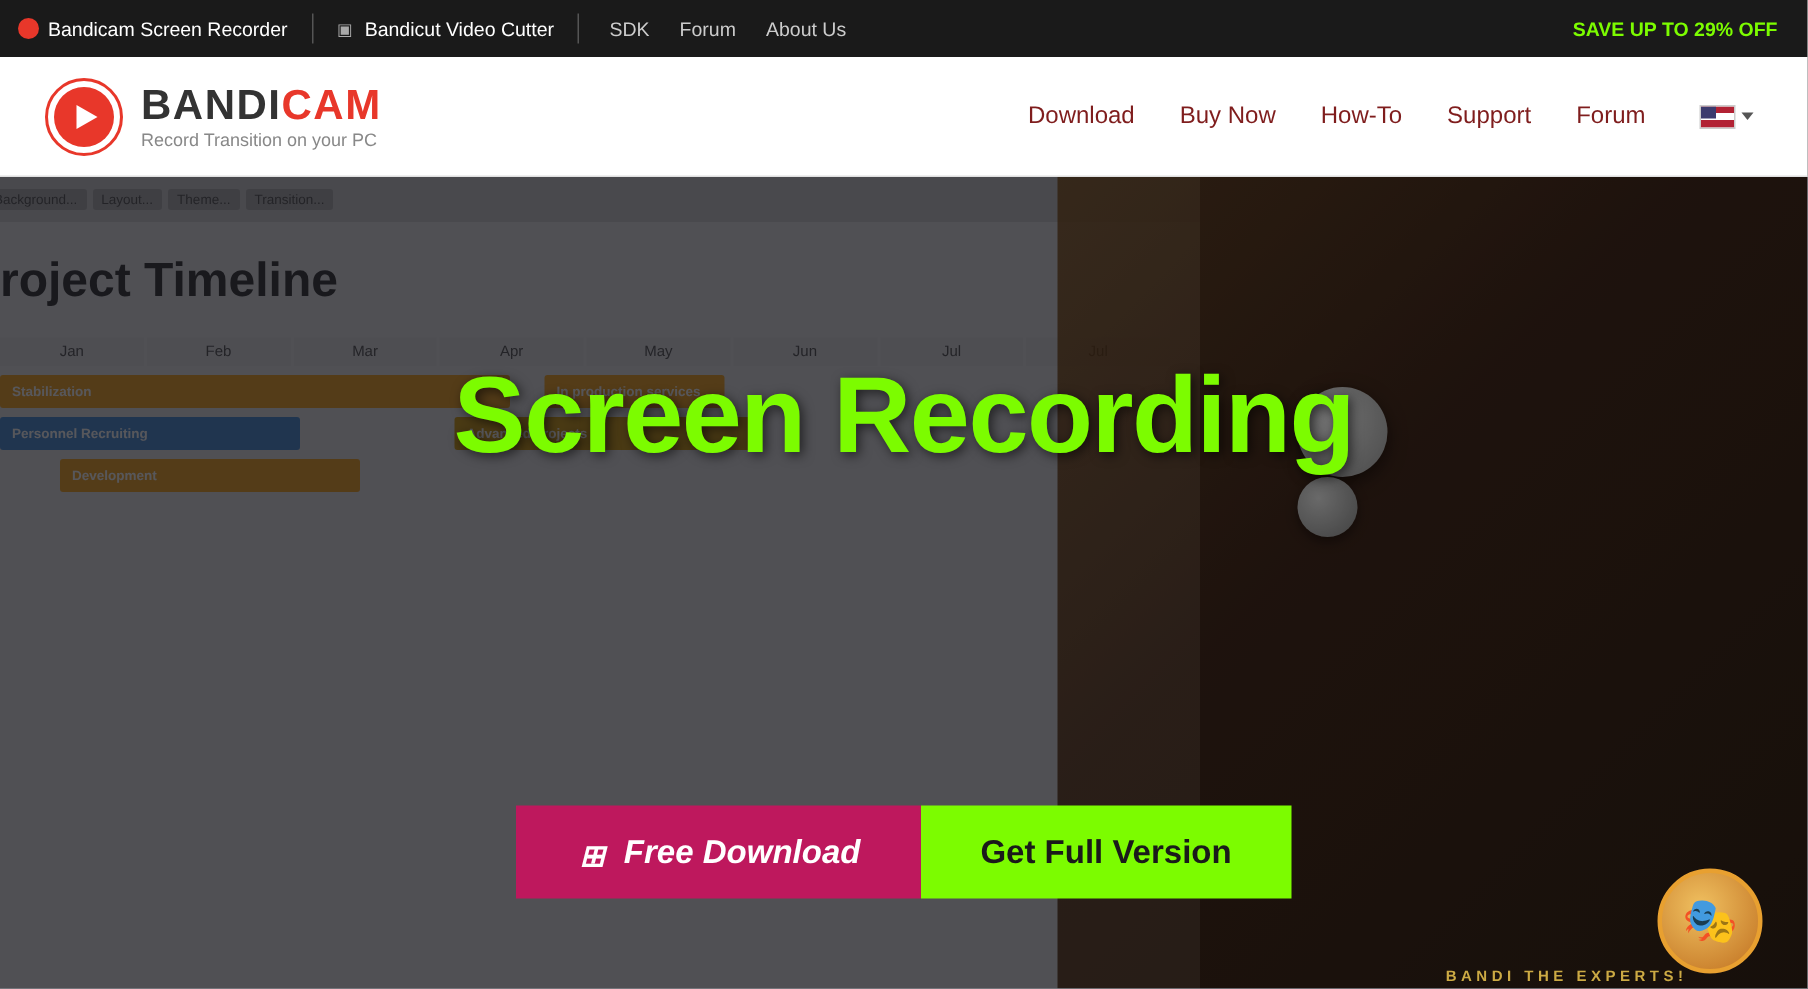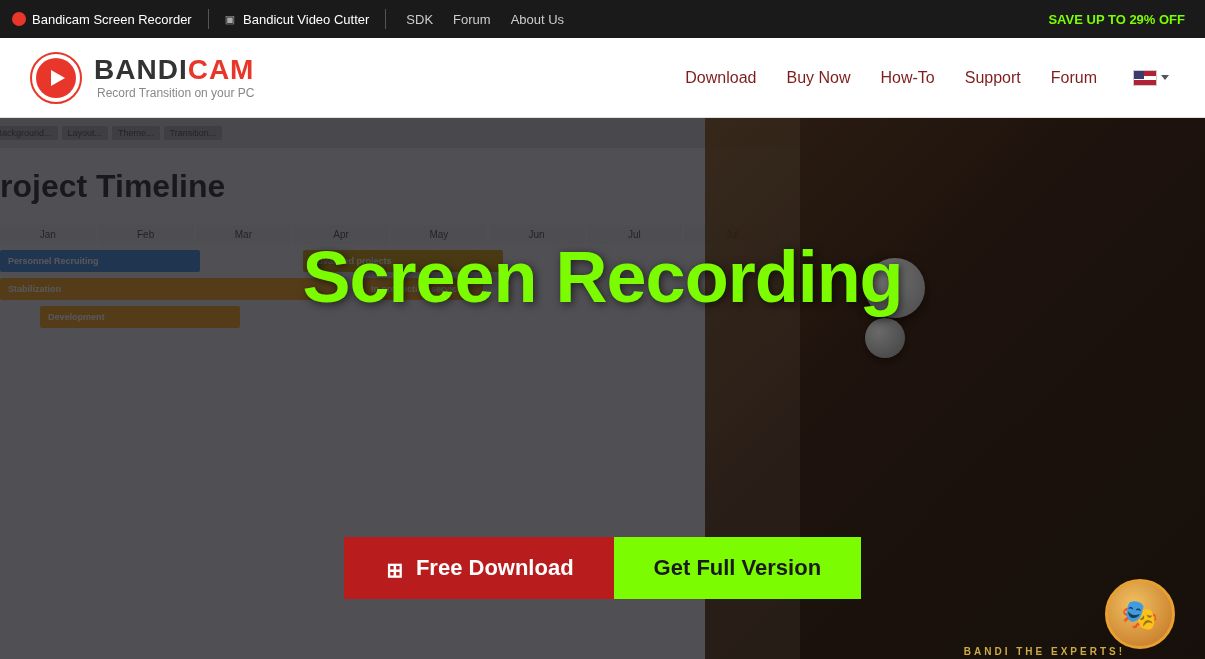--- a/index.html
+++ b/index.html
@@ -69,21 +69,20 @@
       padding: 0 30px;
       border-bottom: 1px solid #e0e0e0;
       position: relative;
       z-index: 10;
     }
     .logo-area {
       display: flex;
       align-items: center;
       gap: 12px;
       text-decoration: none;
-      text-align: right;
     }
     .logo-icon {
       width: 52px;
       height: 52px;
       border-radius: 50%;
       border: 2px solid #e8372a;
       display: flex;
       align-items: center;
       justify-content: center;
       background: #fff;
@@ -325,31 +324,32 @@
     .hero-buttons {
       position: absolute;
       bottom: 60px;
       left: 0;
       right: 0;
       display: flex;
       justify-content: center;
       gap: 0;
     }
     .btn-free-download {
-      background: #b91c1c;
+      background: #be185d;
       color: #fff;
       font-size: 22px;
       font-weight: 700;
       padding: 18px 40px;
       border: none;
       cursor: pointer;
       display: flex;
       align-items: center;
       gap: 10px;
       text-decoration: none;
+      font-style: italic;
     }
     .windows-icon {
       display: inline-block;
       width: 22px;
       height: 22px;
       position: relative;
     }
     .windows-icon::before {
       content: '⊞';
       font-size: 20px;
@@ -463,26 +463,26 @@
           <div class="sc-month">Jan</div>
             <div class="sc-month">Feb</div>
           <div class="sc-month">Mar</div>
             <div class="sc-month">Apr</div>
           <div class="sc-month">May</div>
             <div class="sc-month">Jun</div>
           <div class="sc-month">Jul</div>
             <div class="sc-month">Jul</div>
         </div>
         <div class="sc-bar-row">
+          <div class="sc-bar sc-bar-orange" style="width:340px;">Stabilization</div>
+          <div class="sc-bar sc-bar-orange" style="width:120px;margin-left:20px;">In production services</div>
+        </div>
+        <div class="sc-bar-row">
           <div class="sc-bar sc-bar-blue" style="width:200px;">Personnel Recruiting</div>
           <div class="sc-bar sc-bar-gold" style="width:200px;margin-left:100px;">Advanced projects</div>
-        </div>
-        <div class="sc-bar-row">
-          <div class="sc-bar sc-bar-orange" style="width:340px;">Stabilization</div>
-          <div class="sc-bar sc-bar-orange" style="width:120px;margin-left:20px;">In production services</div>
         </div>
         <div class="sc-bar-row">
           <div class="sc-bar sc-bar-orange" style="width:200px;margin-left:40px;">Development</div>
         </div>
       </div>
     </div>
   </div>
 
   <div class="door-bg"></div>
   <div class="door-handle"></div>

